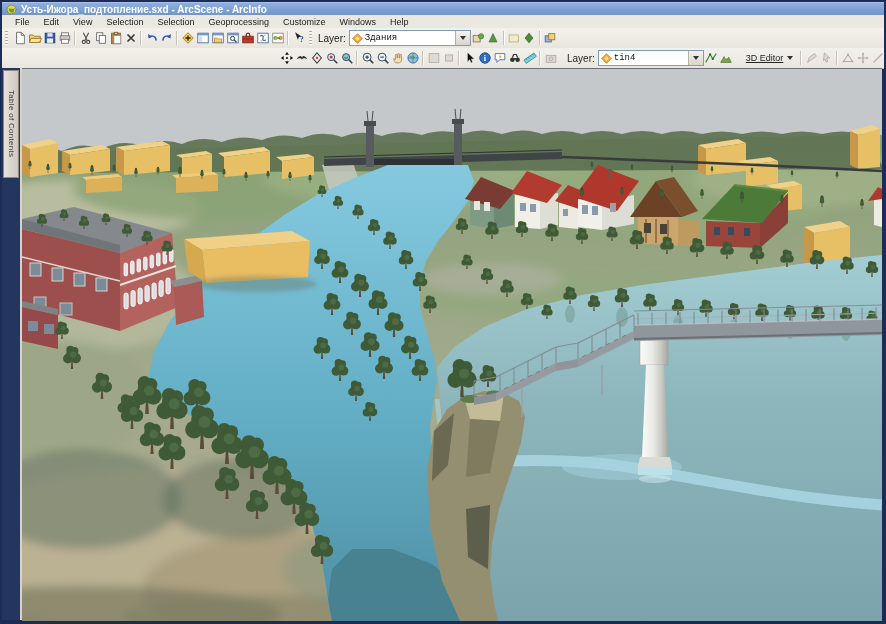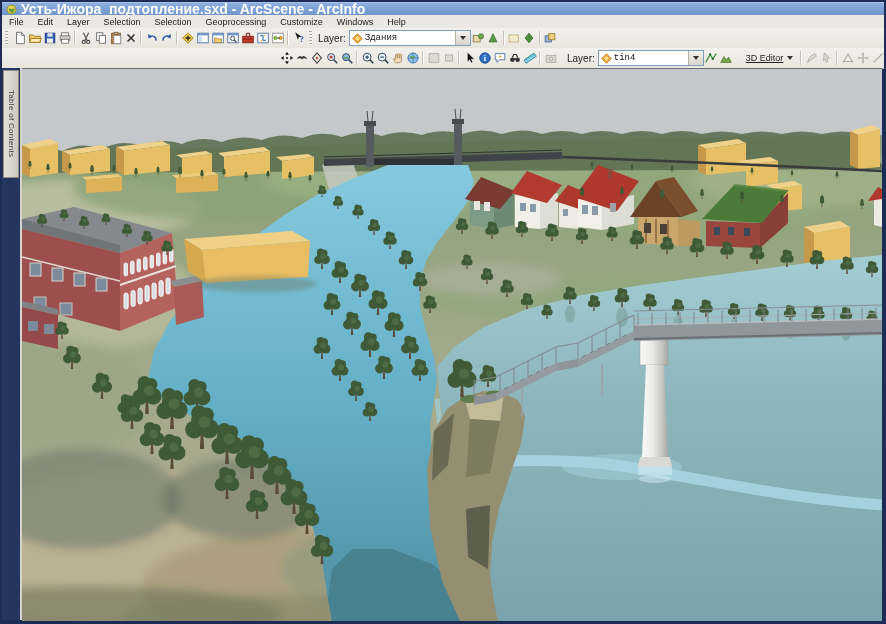--- a/index.html
+++ b/index.html
@@ -1,23 +1,23 @@
 <!DOCTYPE html>
 <html><head>
 <meta charset="utf-8">
 <style>
   html,body{margin:0;padding:0;background:#555;}
   .window{position:relative;width:886px;height:624px;background:#1c2c55;font-family:"Liberation Sans",sans-serif;overflow:hidden;}
   
   .titlebar{position:absolute;left:2px;top:2px;right:2px;height:13px;display:flex;align-items:center;gap:4px;
     background:linear-gradient(#8fb0de,#6f95cb);border-top:1px solid #a9c0e8;box-sizing:border-box;padding:0 4px;}
-  .titlebar .ttl{color:#fff;font-size:14px;font-weight:bold;white-space:nowrap;}
+  .titlebar .ttl{color:#fff;font-size:10px;font-weight:bold;white-space:nowrap;}
   
   .menubar{position:absolute;left:2px;top:15px;right:2px;height:13px;background:#ebe8e1;display:flex;align-items:center;
-    border-bottom:1px solid #d4d0c6;}
+    border-bottom:1px solid #d4d0c6;padding-left:6px;}
   .menu-item{font-size:9px;color:#1a1a1a;padding:1px 7px;cursor:default;}
   
   .tbar{position:absolute;left:2px;right:2px;height:20px;background:linear-gradient(#f3f1ec,#e9e6de);display:flex;align-items:center;overflow:hidden;}
   .tb1{top:28px;border-bottom:1px solid #d8d4ca;}
   .tb2{top:48px;border-bottom:1px solid #b5b2a8;}
   .grip{width:3px;height:14px;margin:0 4px 0 3px;background:repeating-linear-gradient(to bottom,#b1ad9f 0 1px,#f7f5f0 1px 3px);}
   .tbtn{width:15px;height:17px;display:flex;align-items:center;justify-content:center;flex:0 0 auto;}
   .tbtn svg{width:14px;height:14px;display:block;}
   .tsep{width:1px;height:14px;background:#c6c2b6;border-right:1px solid #fdfcfa;margin:0 2px;flex:0 0 auto;}
   .tlabel{font-size:10px;color:#222;margin:0 3px 0 2px;white-space:nowrap;}
@@ -46,21 +46,21 @@
     <svg width="11" height="11" viewBox="0 0 16 16">
       <circle cx="8" cy="8" r="6.5" fill="#e3d44e" stroke="#7a7a28"></circle>
       <path d="M4 6c2 1.5 3 .5 5 1s3-1 4-.2L11 12c-2 1-4 .6-5-.5S4 9 4 6z" fill="#6a9a3a"></path>
     </svg>
     <span class="ttl">Усть-Ижора_подтопление.sxd - ArcScene - ArcInfo</span>
   </div>
 
   <div class="menubar">
     <span class="menu-item">File</span>
     <span class="menu-item">Edit</span>
-    <span class="menu-item">Layer</span>
+    <span class="menu-item">View</span>
     <span class="menu-item">Selection</span>
     <span class="menu-item">Selection</span>
     <span class="menu-item">Geoprocessing</span>
     <span class="menu-item">Customize</span>
     <span class="menu-item">Windows</span>
     <span class="menu-item">Help</span>
   </div>
 
   <div class="tbar tb1">
     <span class="grip"></span>

